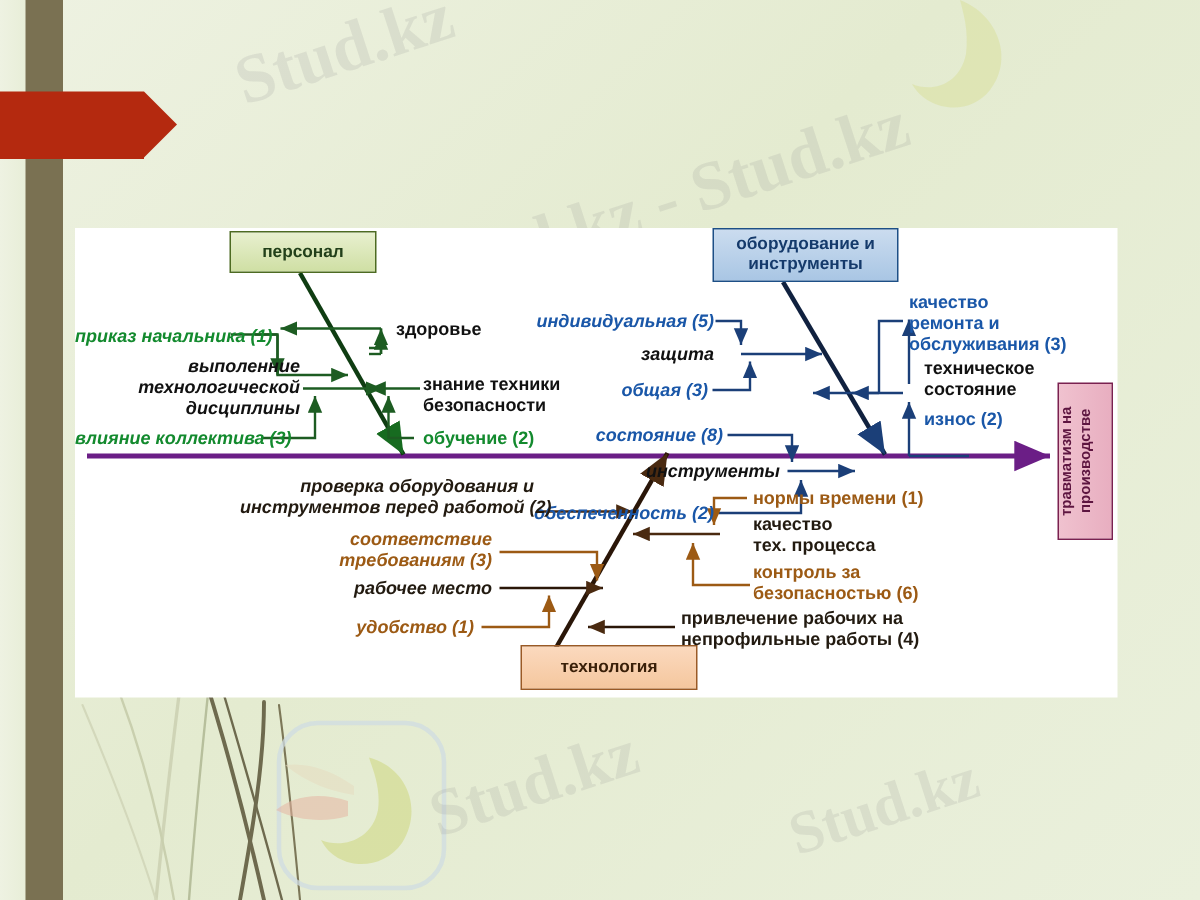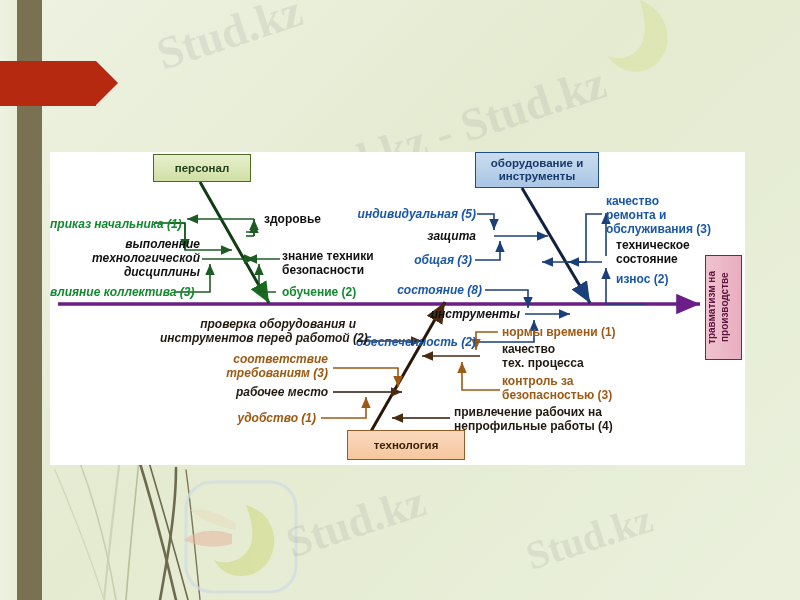--- a/index.html
+++ b/index.html
@@ -219,17 +219,17 @@
   <div class="lbl brk ra" style="left:110px;top:165px;width:196px;">проверка оборудования и
 инструментов перед работой (2)</div>
   <div class="lbl br ra" style="left:130px;top:200px;width:148px;">соответствие
 требованиям (3)</div>
   <div class="lbl brk ra" style="left:150px;top:233px;width:128px;">рабочее место</div>
   <div class="lbl br ra" style="left:150px;top:259px;width:116px;">удобство (1)</div>
   <div class="lbl br la" style="left:452px;top:173px;">нормы времени (1)</div>
   <div class="lbl brk la" style="left:452px;top:190px;">качество
 тех. процесса</div>
   <div class="lbl br la" style="left:452px;top:222px;">контроль за
-безопасностью (3)</div>
+безопасностью (6)</div>
   <div class="lbl brk la" style="left:404px;top:253px;">привлечение рабочих на
 непрофильные работы (4)</div>
 
 </div>
 
 </body></html>

